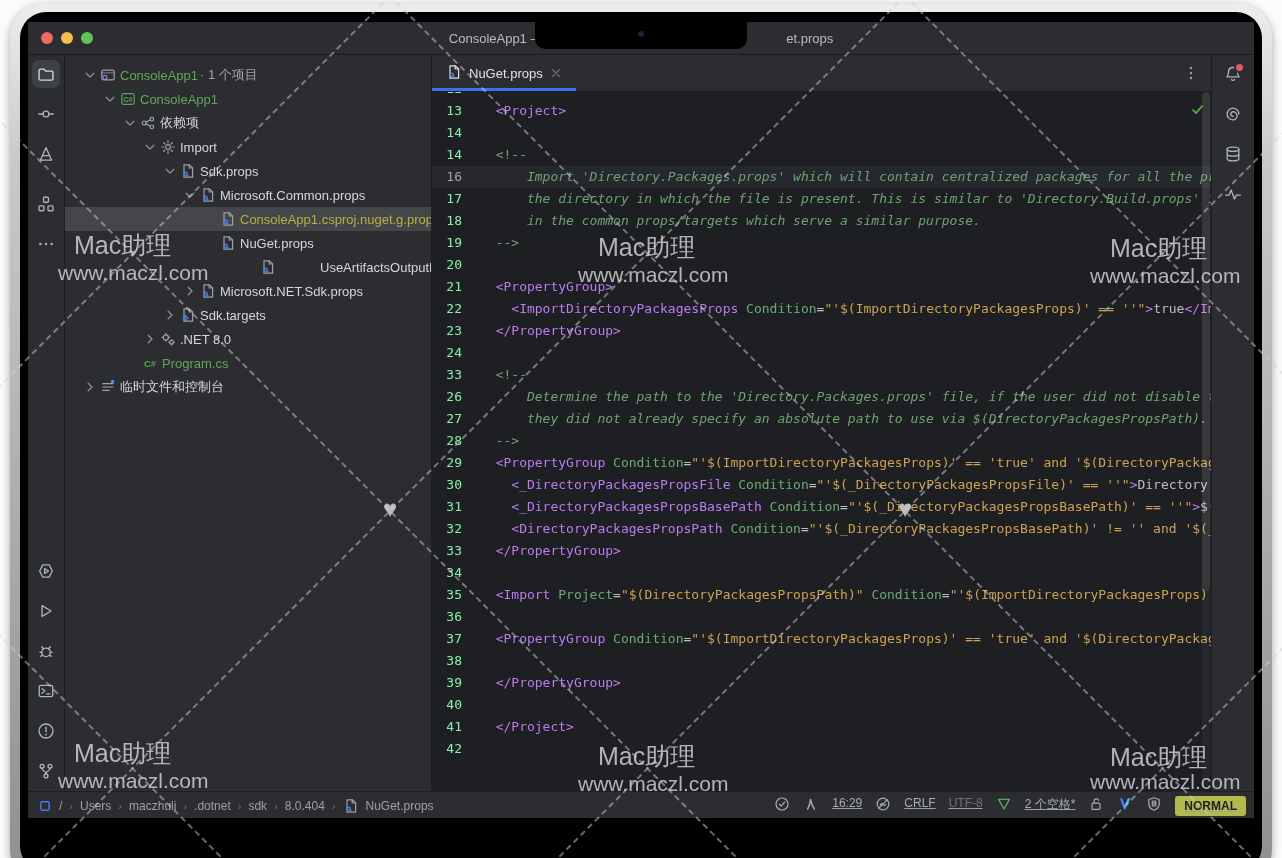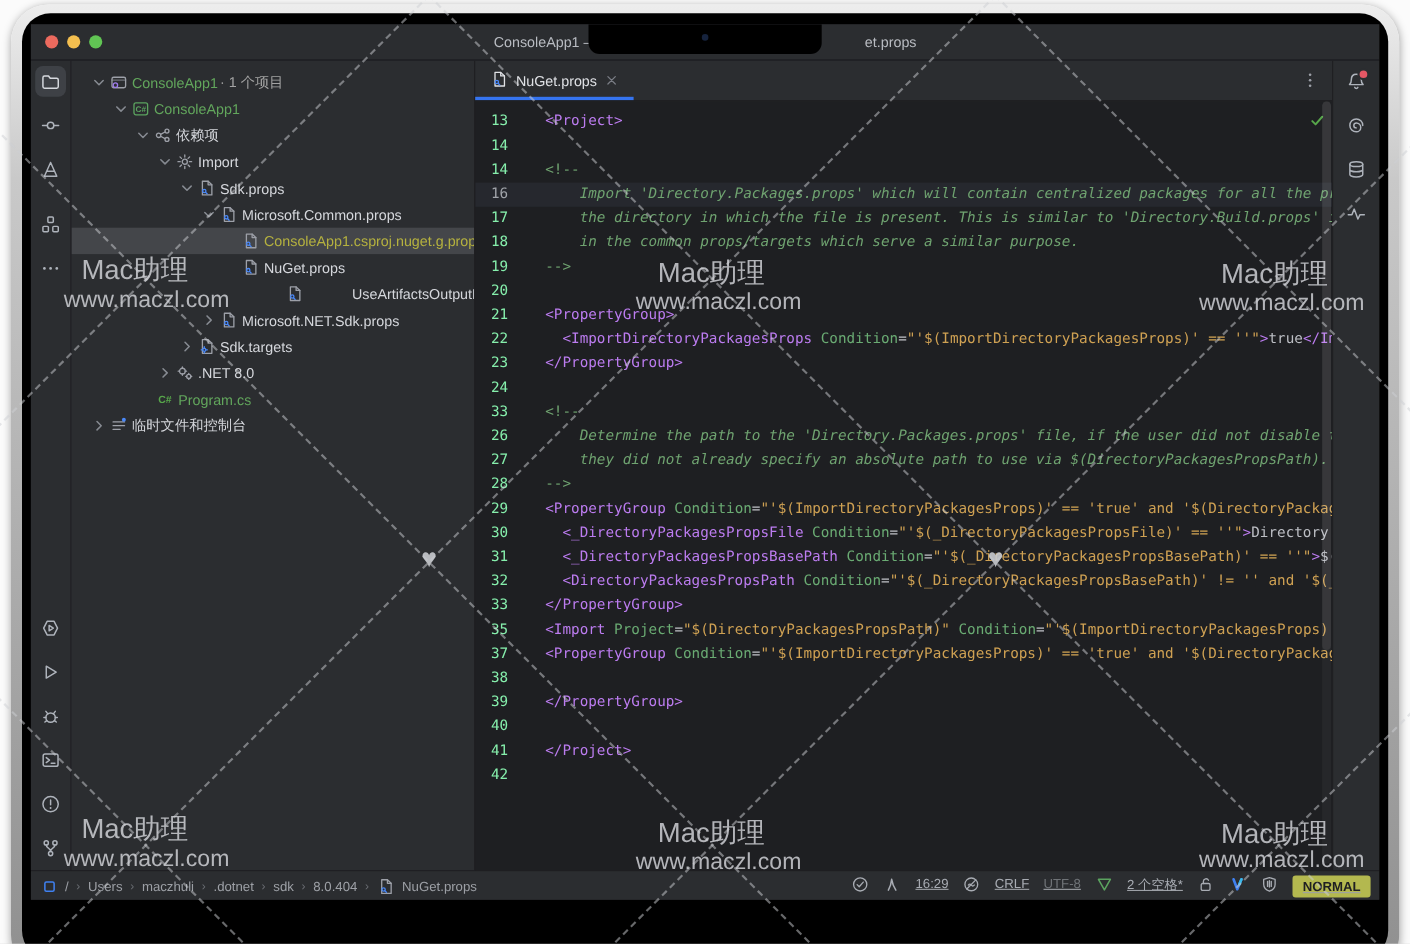--- a/index.html
+++ b/index.html
@@ -463,21 +463,23 @@
               <div class="cl"><span class="ln">24</span><span class="ct"></span></div>
               <div class="cl"><span class="ln">33</span><span class="ct"><span class="tk-c">  &lt;!--</span></span></div>
               <div class="cl"><span class="ln">26</span><span class="ct"><span class="tk-i">      Determine the path to the 'Directory.Packages.props' file, if the user did not disable the import</span></span></div>
               <div class="cl"><span class="ln">27</span><span class="ct"><span class="tk-i">      they did not already specify an absolute path to use via $(DirectoryPackagesPropsPath).</span></span></div>
               <div class="cl"><span class="ln">28</span><span class="ct"><span class="tk-c">  --&gt;</span></span></div>
               <div class="cl"><span class="ln">29</span><span class="ct"><span class="tk-t">  &lt;PropertyGroup</span><span class="tk-p"> </span><span class="tk-a">Condition</span><span class="tk-p">=</span><span class="tk-s">"'$(ImportDirectoryPackagesProps)' == 'true' and '$(DirectoryPackagesPropsPath)' == ''"</span></span></div>
               <div class="cl"><span class="ln">30</span><span class="ct"><span class="tk-t">    &lt;_DirectoryPackagesPropsFile</span><span class="tk-p"> </span><span class="tk-a">Condition</span><span class="tk-p">=</span><span class="tk-s">"'$(_DirectoryPackagesPropsFile)' == ''"</span><span class="tk-t">&gt;</span><span class="tk-x">Directory.Packages.props</span></span></div>
               <div class="cl"><span class="ln">31</span><span class="ct"><span class="tk-t">    &lt;_DirectoryPackagesPropsBasePath</span><span class="tk-p"> </span><span class="tk-a">Condition</span><span class="tk-p">=</span><span class="tk-s">"'$(_DirectoryPackagesPropsBasePath)' == ''"</span><span class="tk-t">&gt;</span><span class="tk-x">$([MSBuild]::GetDirectoryNameOfFileAbove($(MSBuildProjectDirectory), $(_DirectoryPackagesPropsFile)))</span></span></div>
               <div class="cl"><span class="ln">32</span><span class="ct"><span class="tk-t">    &lt;DirectoryPackagesPropsPath</span><span class="tk-p"> </span><span class="tk-a">Condition</span><span class="tk-p">=</span><span class="tk-s">"'$(_DirectoryPackagesPropsBasePath)' != '' and '$(_DirectoryPackagesPropsFile)' != ''"</span></span></div>
               <div class="cl"><span class="ln">33</span><span class="ct"><span class="tk-t">  &lt;/PropertyGroup&gt;</span></span></div>
+              <div class="cl"><span class="ln">34</span><span class="ct"></span></div>
               <div class="cl"><span class="ln">35</span><span class="ct"><span class="tk-t">  &lt;Import</span><span class="tk-p"> </span><span class="tk-a">Project</span><span class="tk-p">=</span><span class="tk-s">"$(DirectoryPackagesPropsPath)"</span><span class="tk-p"> </span><span class="tk-a">Condition</span><span class="tk-p">=</span><span class="tk-s">"'$(ImportDirectoryPackagesProps)' == 'true' and '$(DirectoryPackagesPropsPath)' != ''"</span></span></div>
+              <div class="cl"><span class="ln">36</span><span class="ct"></span></div>
               <div class="cl"><span class="ln">37</span><span class="ct"><span class="tk-t">  &lt;PropertyGroup</span><span class="tk-p"> </span><span class="tk-a">Condition</span><span class="tk-p">=</span><span class="tk-s">"'$(ImportDirectoryPackagesProps)' == 'true' and '$(DirectoryPackagesPropsPath)' != ''"</span></span></div>
               <div class="cl"><span class="ln">38</span></div>
               <div class="cl"><span class="ln">39</span><span class="ct"><span class="tk-t">  &lt;/PropertyGroup&gt;</span></span></div>
               <div class="cl"><span class="ln">40</span><span class="ct"></span></div>
               <div class="cl"><span class="ln">41</span><span class="ct"><span class="tk-t">  &lt;/Project&gt;</span></span></div>
               <div class="cl"><span class="ln">42</span><span class="ct"></span></div>
             </div>
           <span class="insp-check" id="insp-check"><svg width="15" height="15" viewBox="0 0 16 16" fill="none" stroke="currentColor" stroke-width="1.9" stroke-linecap="round" stroke-linejoin="round">
                 <path d="M3.2 8.6l3.2 3.2L12.8 4.4"></path>
               </svg></span>

